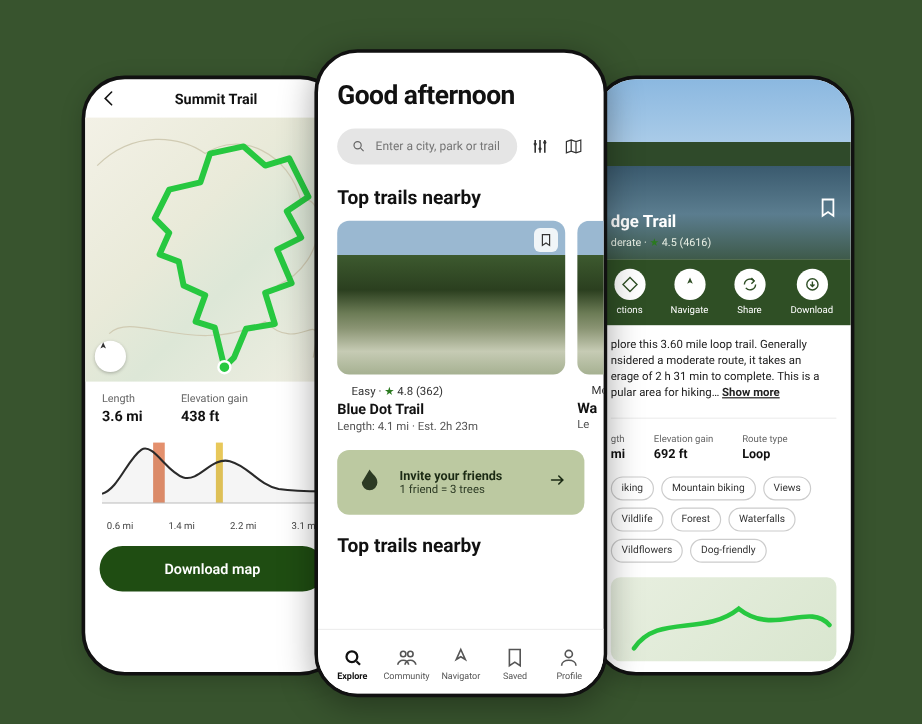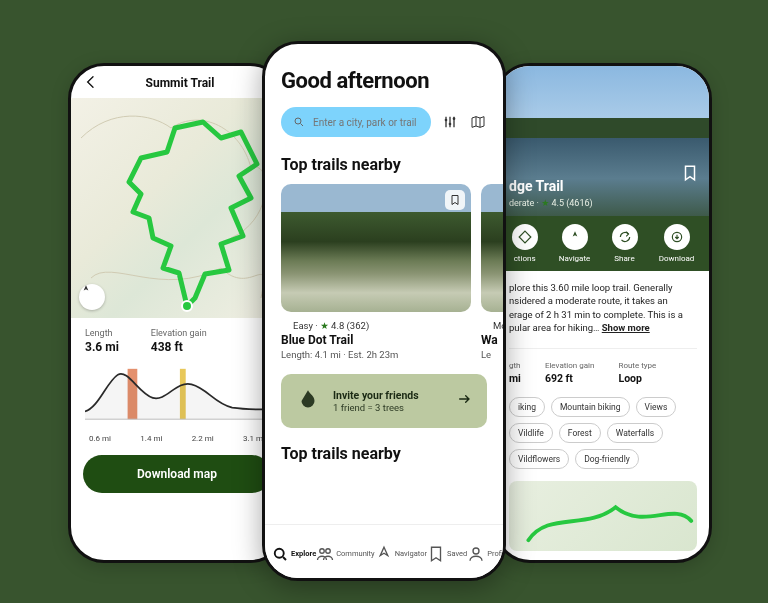--- a/index.html
+++ b/index.html
@@ -23,40 +23,40 @@
   .lp-stat .label { font-size:9px; color:#666; }
   .lp-stat .value { font-size:12px; font-weight:700; color:#111; margin-top:2px;}
   .lp-chart { padding: 4px 14px 2px; }
   .lp-xaxis { display:flex; justify-content:space-between; padding: 0 18px 8px; font-size:8px; color:#444;}
   .dl-btn { margin: 4px 12px 0; background:#1f4d12; color:#fff; text-align:center; font-size:12px; font-weight:600; padding:12px 0; border-radius: 24px;}
 
   
   .cp-pad { padding: 24px 16px 0; }
   .greeting { font-size:22px; font-weight:700; color:#111; letter-spacing:-.02em;}
   .search-row { margin-top:14px; display:flex; align-items:center; gap:10px;}
-  .search-box { flex:1; background:#7dd3fc; border-radius: 22px; height:30px; display:flex; align-items:center; padding:0 12px; gap:8px;}
+  .search-box { flex:1; background:#e5e5e5; border-radius: 22px; height:30px; display:flex; align-items:center; padding:0 12px; gap:8px;}
   .search-box input { border:0; background:transparent; outline:0; font-size:10px; color:#666; width:100%;}
   .icon-btn { width:18px; height:18px; display:flex; align-items:center; justify-content:center; color:#333;}
   .sec-title { font-size:16px; font-weight:700; color:#111; margin-top:18px;}
   .card-row { margin-top:10px; display:flex; gap:10px; }
   .trail-card { width: 190px; flex-shrink:0; }
   .trail-card.peek { width:26px; overflow:hidden;}
   .card-img { width:100%; height:128px; border-radius:10px; position:relative; overflow:hidden;}
   .bookmark { position:absolute; top:6px; right:6px; width:20px; height:20px; border-radius:5px; background:rgba(255,255,255,.85); display:flex; align-items:center; justify-content:center;}
   .card-meta { font-size:9.5px; color:#333; margin-top:8px;margin-left:12px;}
   .star { color:#2b7a1f; }
   .card-title { font-size:12px; font-weight:700; color:#111; margin-top:2px;}
   .card-sub { font-size:9.5px; color:#555; margin-top:2px;}
   .invite { margin-top:14px; background:#bcc9a1; border-radius:10px; height:54px; display:flex; align-items:center; padding:0 14px; position:relative; overflow:hidden;}
   .invite .leaf { width:26px; height:26px; margin-right:12px;}
   .invite .t1 { font-size:10.5px; font-weight:700; color:#1b2a14;}
   .invite .t2 { font-size:9.5px; color:#2c3a24;}
   .invite .arrow { position:absolute; right:14px;}
   .tabbar { position:absolute; bottom:0; left:0; right:0; height:54px; background:#fff; border-top:1px solid #eee; display:flex; justify-content:space-around; align-items:center; padding: 4px 6px 0;}
-  .tab { flex:1; display:flex; flex-direction:row; align-items:center; gap:2px; font-size:7.5px; color:#555;}
+  .tab { flex:1; display:flex; flex-direction:column; align-items:center; gap:2px; font-size:7.5px; color:#555;}
   .tab.active { color:#111; font-weight:700;}
   .tab svg { width:18px; height:18px;}
 
   
   .forest-photo { background: linear-gradient(to bottom, #9ab8d1 0%, #9ab8d1 22%, #3d5a2f 22%, #2b3f1f 45%, #6b7b55 60%, #8a9473 70%, #c6cbb4 85%, #a6b192 100%);}
   .lake-photo   { background: linear-gradient(to bottom, #8bb8e0 0%, #a9cbe8 35%, #2f4a2a 35%, #2f4a2a 48%, #3a5a6e 48%, #5b7d8f 75%, #3e5a4a 100%);}
 
   
   .rp-hero { height:150px; position:relative; color:#fff;}
   .rp-hero-inner { position:absolute; inset:0; display:flex; flex-direction:column; justify-content:flex-end; padding:10px 12px 8px;}

